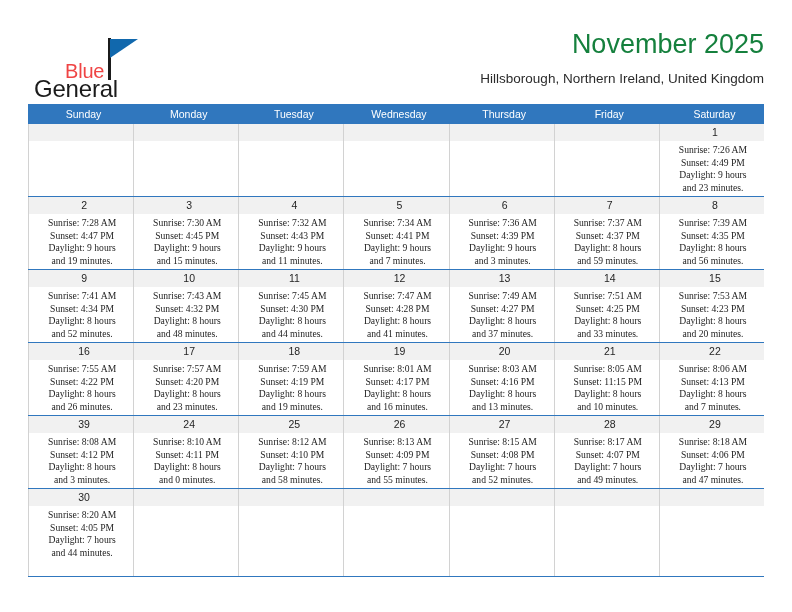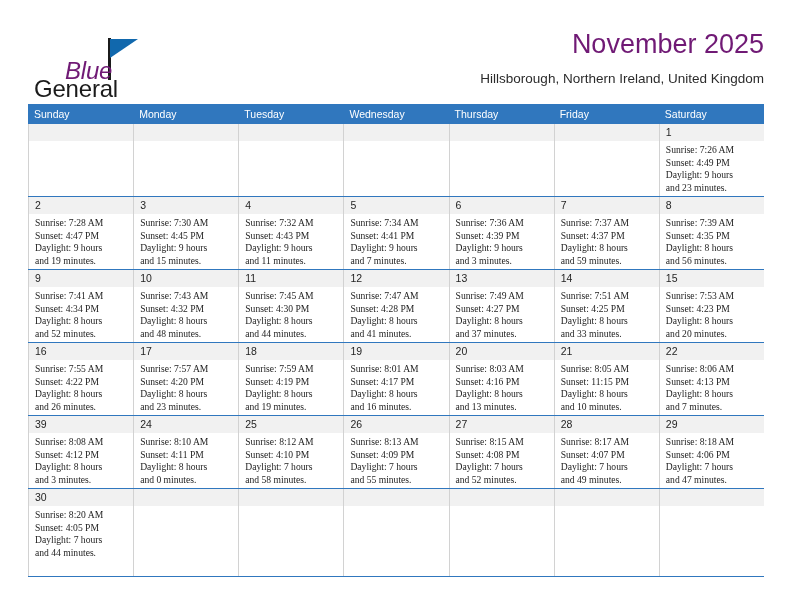--- a/index.html
+++ b/index.html
@@ -44,26 +44,25 @@
     line-height: 26px;
     color: #1b1b1b;
     letter-spacing: -0.2px;
     font-family: "Liberation Sans", sans-serif;
     margin-top: 40px;
   }
   .logo-blue {
     position: absolute;
     left: 31px;
     top: 22px;
-    font-size: 24px;
+    font-size: 20px;
     line-height: 26px;
-    color: #701a75;
+    color: #ef4444;
     letter-spacing: -0.2px;
     font-family: "Liberation Sans", sans-serif;
-    font-style: italic;
   }
   .logo-triangle {
     position: absolute;
     left: 76px;
     top: 3px;
     width: 0;
     height: 0;
     border-left: 28px solid #1168ad;
     border-bottom: 19px solid transparent;
   }
@@ -78,39 +77,40 @@
 
   .title-block {
     position: absolute;
     right: 0;
     top: 0;
     text-align: right;
   }
   .cal-title {
     font-size: 27px;
     line-height: 32px;
-    color: #701a75;
+    color: #15803d;
     font-weight: normal;
     margin: 0;
     white-space: nowrap;
   }
   .cal-subtitle {
     font-size: 13.5px;
     line-height: 20px;
     color: #2b2b2b;
     margin: 9px 0 0 0;
     white-space: nowrap;
   }
 
   
   .calendar {
     position: absolute;
     left: 28px;
     top: 104px;
     width: 736px;
+    text-align: center;
   }
   .weekday-row {
     display: flex;
     background: #3077be;
     height: 20px;
   }
   .weekday {
     flex: 1 1 0;
     color: #ffffff;
     font-size: 10.5px;

